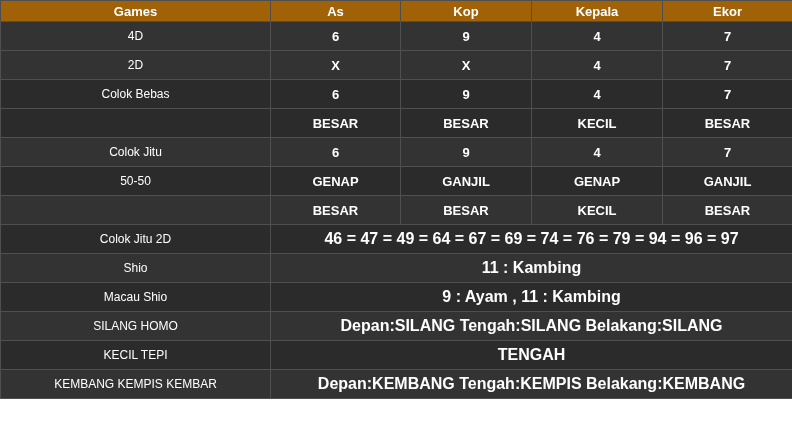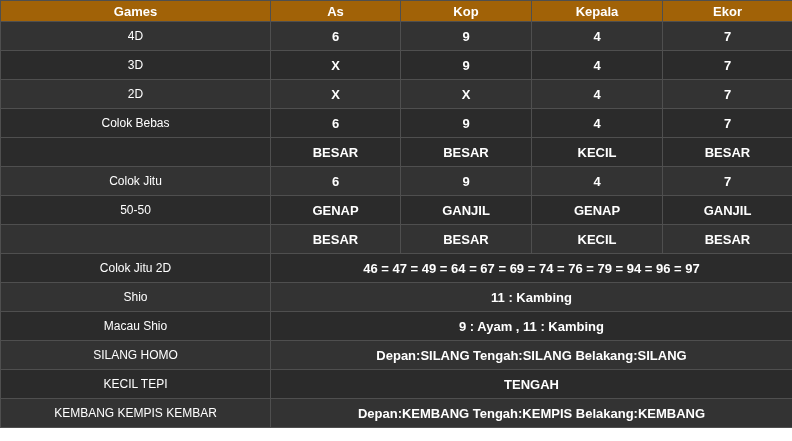--- a/index.html
+++ b/index.html
@@ -48,21 +48,21 @@
     font-weight: normal;
     font-size: 12px;
     color: #ffffff;
   }
   td.val {
     font-weight: bold;
     font-size: 13px;
   }
   td.wide {
     font-weight: bold;
-    font-size: 13px;
+    font-size: 16px;
   }
 </style>
 </head>
 <body>
 
 <table class="result-table">
   <colgroup>
     <col class="c-label">
     <col class="c-as">
     <col class="c-kop">
@@ -81,27 +81,20 @@
   <tbody>
 
     <tr class="odd">
       <td class="label">4D</td>
       <td class="val">6</td>
       <td class="val">9</td>
       <td class="val">4</td>
       <td class="val">7</td>
     </tr>
 
-    <tr class="even">
-      <td class="label">3D</td>
-      <td class="val">X</td>
-      <td class="val">9</td>
-      <td class="val">4</td>
-      <td class="val">7</td>
-    </tr>
 
     <tr class="odd">
       <td class="label">2D</td>
       <td class="val">X</td>
       <td class="val">X</td>
       <td class="val">4</td>
       <td class="val">7</td>
     </tr>
 
     <tr class="even">

